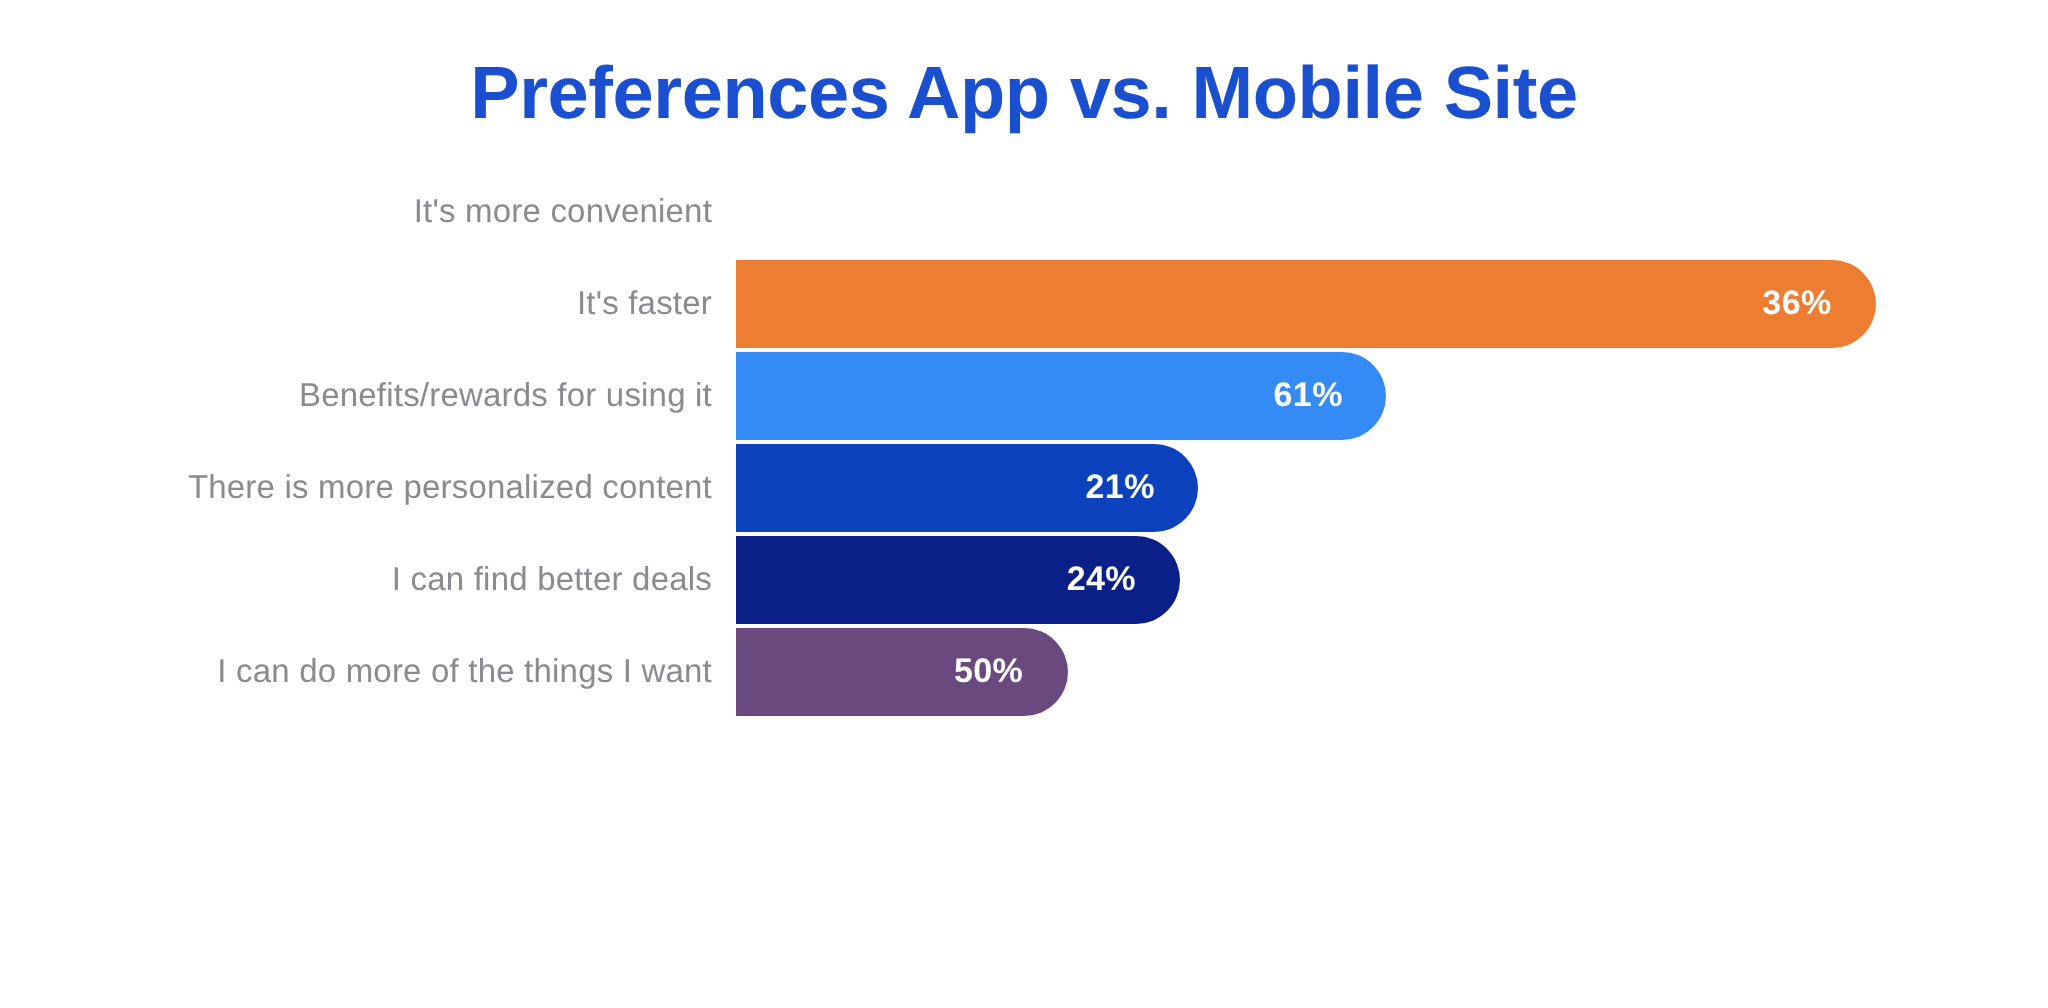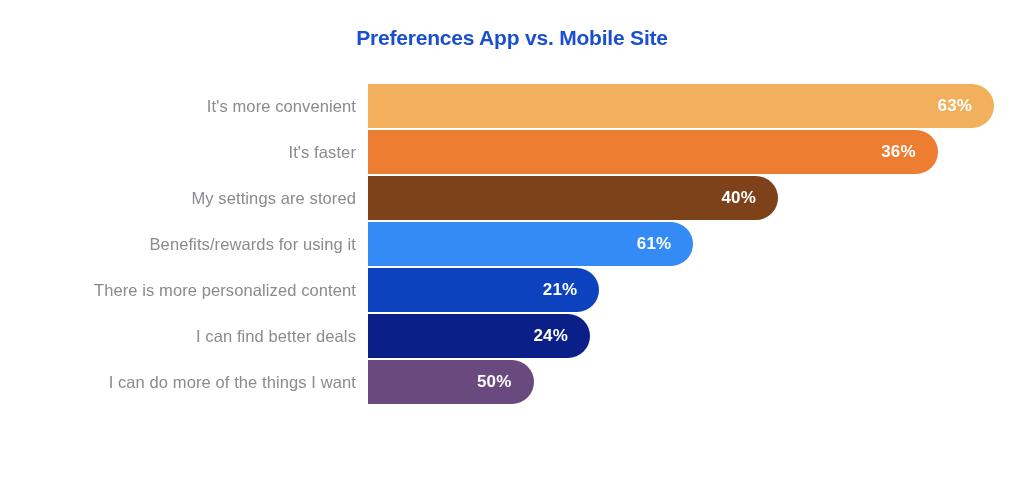--- a/index.html
+++ b/index.html
@@ -23,21 +23,21 @@
     box-sizing: border-box;
   }
 
   
   .chart-title {
     position: absolute;
     top: 26px;
     left: 0;
     width: 1024px;
     text-align: center;
-    font-size: 21px;
+    font-size: 37px;
     font-weight: 700;
     letter-spacing: -0.2px;
     color: #1a4fcf;
     white-space: nowrap;
   }
 
   
   .plot {
     position: absolute;
     top: 84px;
@@ -102,44 +102,31 @@
 <body>
 
 <div id="chart-root" style="background: rgb(255, 255, 255);">
 
   <div class="chart-title" style="color: rgb(26, 79, 207);">Preferences App vs. Mobile Site</div>
 
   <div class="plot">
 
     <div class="row">
       <div class="cat-label" style="color: rgb(138, 138, 143);">It's more convenient</div>
-      <div class="bar-track">
-        <div class="bar" style="width: 626.2px; background-color: rgb(242, 175, 92);">
-          <span class="bar-value" style="color: rgb(255, 255, 255);">63%</span>
-        </div>
-      </div>
     </div>
 
     <div class="row">
       <div class="cat-label" style="color: rgb(138, 138, 143);">It's faster</div>
       <div class="bar-track">
         <div class="bar" style="width: 569.8px; background-color: rgb(237, 125, 49);">
           <span class="bar-value" style="color: rgb(255, 255, 255);">36%</span>
         </div>
       </div>
     </div>
 
-    <div class="row">
-      <div class="cat-label" style="color: rgb(138, 138, 143);">My settings are stored</div>
-      <div class="bar-track">
-        <div class="bar" style="width: 410px; background-color: rgb(126, 66, 26);">
-          <span class="bar-value" style="color: rgb(255, 255, 255);">40%</span>
-        </div>
-      </div>
-    </div>
 
     <div class="row">
       <div class="cat-label" style="color: rgb(138, 138, 143);">Benefits/rewards for using it</div>
       <div class="bar-track">
         <div class="bar" style="width: 325.4px; background-color: rgb(53, 139, 245);">
           <span class="bar-value" style="color: rgb(255, 255, 255);">61%</span>
         </div>
       </div>
     </div>
 

